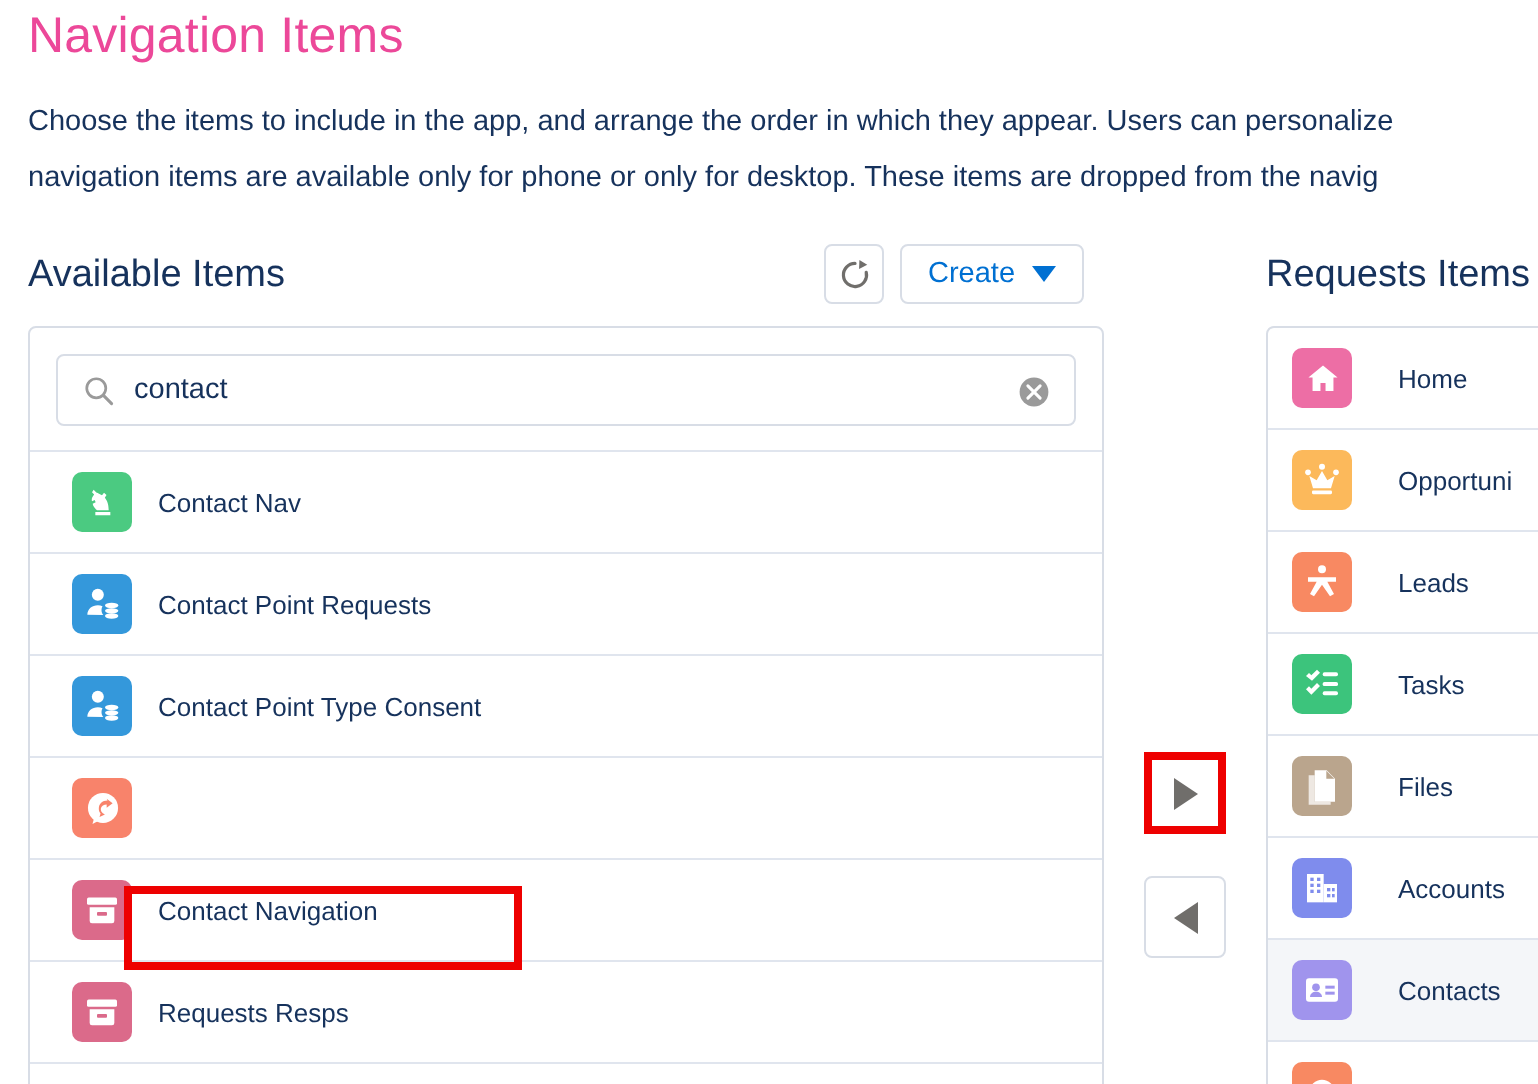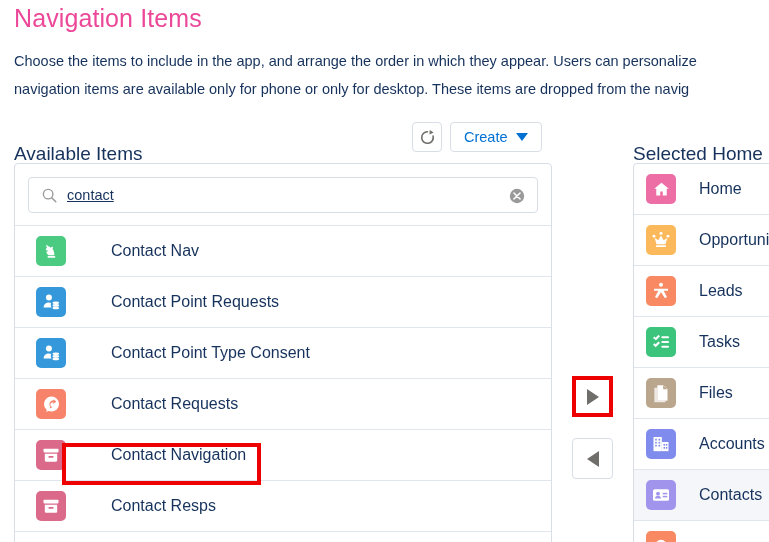--- a/index.html
+++ b/index.html
@@ -24,21 +24,20 @@
     font-size: 14.5px; line-height: 28px;
     color: #16325c; white-space: nowrap;
   }
   .page-desc span { display: block; }
 
   
   .col-head {
     position: absolute;
     font-size: 19px; font-weight: 400; color: #16325c;
     line-height: 26px;
-    margin-top: 16px;
   }
   #available-head { left: 14px; top: 125px; }
   #selected-head  { left: 633px; top: 125px; }
 
   
   .head-actions {
     position: absolute; left: 412px; top: 122px;
     display: flex; align-items: flex-end; gap: 8px;
   }
   .btn-icon {
@@ -74,39 +73,39 @@
   .search-box {
     position: relative; height: 36px;
     border: 1px solid #d8dde6; border-radius: 4px; background: #fff;
     display: flex; align-items: center;
   }
   .search-icon { position: absolute; left: 12px; top: 9px; }
   .search-input {
     border: 0; outline: none; background: transparent;
     font-family: "Liberation Sans", sans-serif;
     font-size: 14.5px; color: #16325c;
-    padding-left: 38px; padding-right: 36px; width: 100%; height: 100%; text-decoration: underline;
+    padding-left: 38px; padding-right: 36px; width: 100%; height: 100%;
   }
   .search-clear {
     position: absolute; right: 11px; top: 9px;
     width: 18px; height: 18px; cursor: pointer;
   }
 
   .list { border-top: 1px solid #e0e5ee; }
   .list-item {
     display: flex; align-items: center;
     height: 51px; padding-left: 21px;
     border-bottom: 1px solid #e0e5ee;
     cursor: pointer; position: relative;
   }
   .list-item.selected-row { background: #f4f6f9; }
   .item-label {
-    font-size: 16px; color: #16325c; white-space: nowrap; text-align: center;
-  }
-  #available-panel .item-label { margin-left: 45px; }
+    font-size: 13px; color: #16325c; white-space: nowrap; text-align: center;
+  }
+  #available-panel .item-label { margin-left: 13px; }
   #selected-panel  .item-label { margin-left: 23px; }
   #selected-panel .list-item { padding-left: 12px; height: 51px; }
 
   
   .tile {
     width: 30px; height: 30px; border-radius: 5px;
     flex: 0 0 30px;
     display: flex; align-items: center; justify-content: center;
   }
   .tile svg { display: block; }
@@ -137,21 +136,21 @@
 <div class="page">
 
   <div class="page-title">Navigation Items</div>
 
   <div class="page-desc">
     <span>Choose the items to include in the app, and arrange the order in which they appear. Users can personalize</span>
     <span>navigation items are available only for phone or only for desktop. These items are dropped from the navig</span>
   </div>
 
   <div class="col-head" id="available-head">Available Items</div>
-  <div class="col-head" id="selected-head">Selected Home</div>
+  <div class="col-head" id="selected-head">Requests Items</div>
 
   <div class="head-actions">
     <div class="btn-icon" id="refresh-button">
       <span>
         <svg width="17" height="17" viewBox="0 0 20 20">
           <path d="M10 3.2a6.8 6.8 0 1 0 6.6 5.2" fill="none" stroke="#706e6b" stroke-width="1.9" stroke-linecap="round"></path>
           <path d="M12.6 1.2 L17.2 4.0 L12.4 6.4 Z" fill="#706e6b"></path>
         </svg>
       </span>
     </div>
@@ -218,21 +217,20 @@
       </div>
 
       <div class="list-item">
         <span class="tile" style="background:#f8836b">
           <svg width="21" height="21" viewBox="0 0 24 24">
             <circle cx="12" cy="11.4" r="8.6" fill="#fff"></circle>
             <path d="M6 20.6l1.2-4.4 3.4 2z" fill="#fff"></path>
             <path d="M14.6 7.2c-3 0-5 2-5 4.6 0 1.1.4 2 1 2.8l-.6 1.9 3.1-1.3c-1.9-.9-2.6-2.2-2.3-3.6.3-1.4 1.7-2.2 3.3-2.2v1.9l3.4-2.6-3.4-2.6z" fill="#f8836b"></path>
           </svg>
         </span>
-        <span class="item-label">Contact Requests</span>
       </div>
 
       <div class="list-item">
         <span class="tile" style="background:#db6a8a">
           <svg width="20" height="20" viewBox="0 0 24 24" fill="#fff">
             <rect x="3" y="4.5" width="18" height="4.4" rx="1"></rect>
             <path d="M4.6 10.4h14.8v8.2a1.4 1.4 0 0 1-1.4 1.4H6a1.4 1.4 0 0 1-1.4-1.4z"></path>
             <rect x="9" y="13.2" width="6" height="2.2" rx=".6" fill="#db6a8a"></rect>
           </svg>
         </span>
@@ -240,21 +238,21 @@
       </div>
 
       <div class="list-item">
         <span class="tile" style="background:#db6a8a">
           <svg width="20" height="20" viewBox="0 0 24 24" fill="#fff">
             <rect x="3" y="4.5" width="18" height="4.4" rx="1"></rect>
             <path d="M4.6 10.4h14.8v8.2a1.4 1.4 0 0 1-1.4 1.4H6a1.4 1.4 0 0 1-1.4-1.4z"></path>
             <rect x="9" y="13.2" width="6" height="2.2" rx=".6" fill="#db6a8a"></rect>
           </svg>
         </span>
-        <span class="item-label">Contact Resps</span>
+        <span class="item-label">Requests Resps</span>
       </div>
 
     </div>
   </div>
 
   <div class="move-btns">
     <div class="move-btn" id="move-right-button">
       <span class="tri-right"></span>
     </div>
     <div class="move-btn" id="move-left-button">

